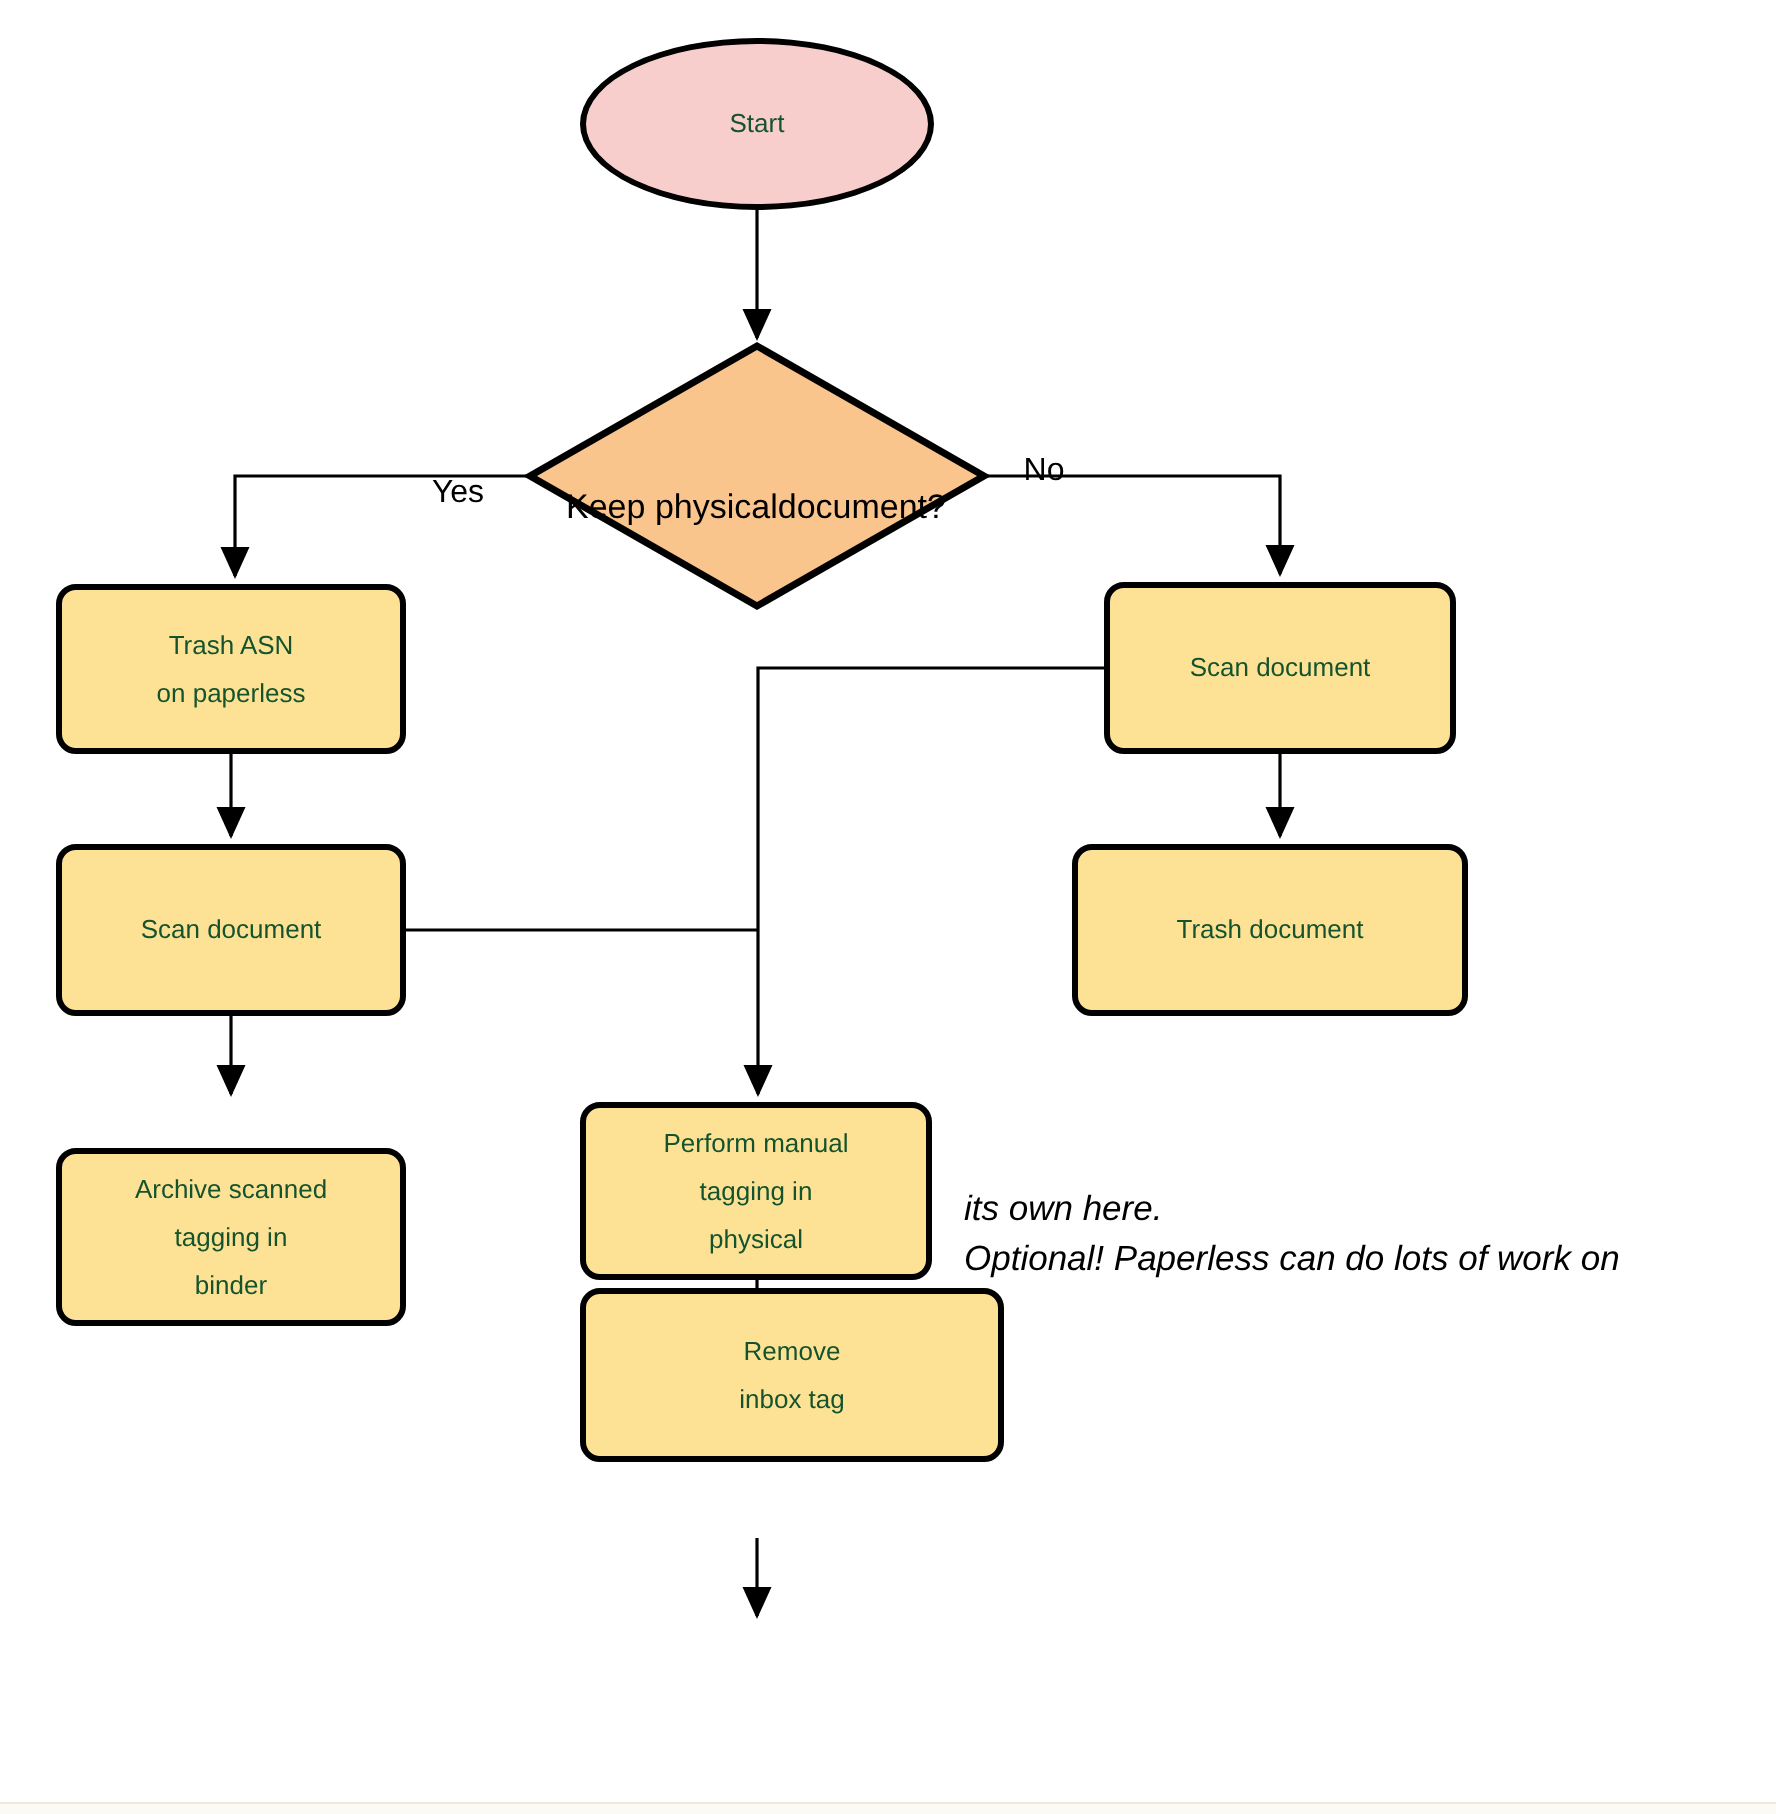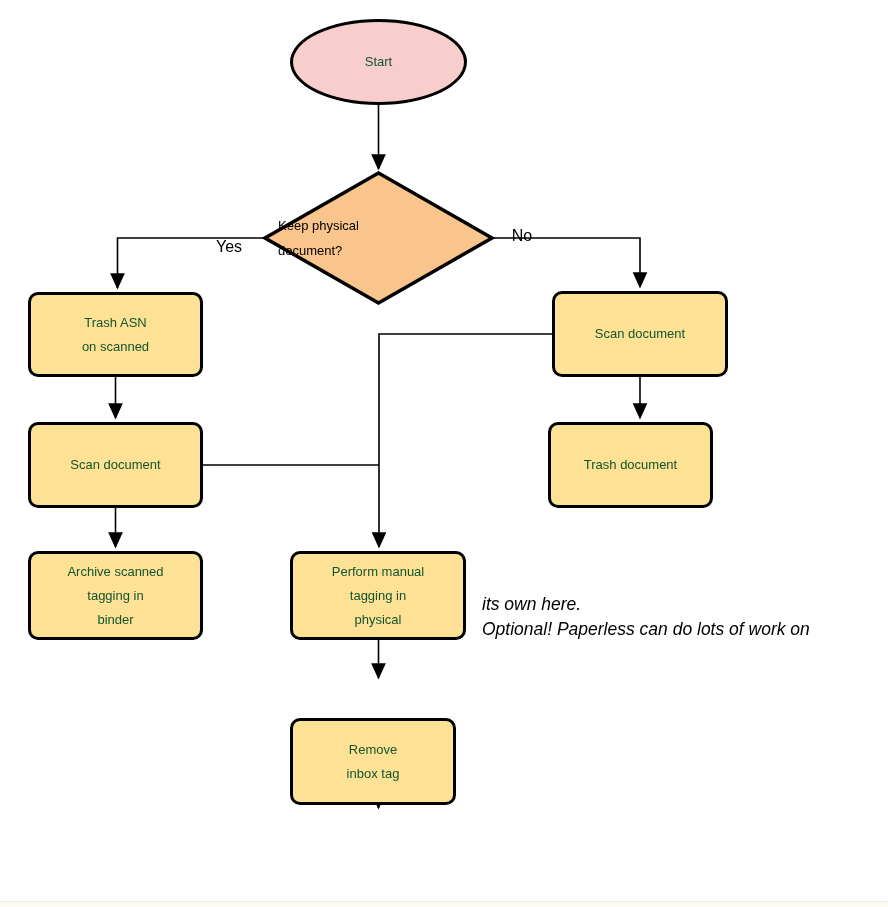--- a/index.html
+++ b/index.html
@@ -34,24 +34,24 @@
     border:3px solid var(--stroke);
     border-radius:10px;
   }
   .terminator{
     background:var(--terminator-fill);
     border:3.5px solid var(--stroke);
     border-radius:50%;
   }
   .decision-label{
     position:absolute;
-    display:flex;flex-direction:column;
-    align-items:flex-start;justify-content:center;
+    display:flex;flex-direction:row;
+    align-items:flex-end;justify-content:center;
     text-align:center;
-    font-size:13px;line-height:25px;
+    font-size:17px;line-height:25px;
   }
   .edge-label{
     position:absolute;
     font-size:16px;
     text-align:center;
   }
   .annotation{
     position:absolute;
     font-style:italic;
     font-size:17.5px;
@@ -103,52 +103,52 @@
 
   <div class="edge-label" style="left:205px;top:211px;width:48px;margin-top:27px;">
     <span>Yes</span>
   </div>
   <div class="edge-label" style="left:500px;top:227px;width:44px;">
     <span>No</span>
   </div>
 
   <div class="node process" style="left:28px;top:292px;width:175px;height:85px;">
     <span class="line">Trash ASN</span>
-    <span class="line">on scanned</span>
+    <span class="line">on paperless</span>
   </div>
 
   <div class="node process" style="left:28px;top:422px;width:175px;height:86px;">
     <span>Scan document</span>
   </div>
 
-  <div class="node process" style="left:28px;top:551px;width:175px;height:89px;">
+  <div class="node process" style="left:28px;top:574px;width:175px;height:89px;">
     <span class="line">Archive scanned</span>
     <span class="line">tagging in</span>
     <span class="line">binder</span>
   </div>
 
   <div class="node process" style="left:552px;top:291px;width:176px;height:86px;">
     <span>Scan document</span>
   </div>
 
-  <div class="node process" style="left:548px;top:422px;width:165px;height:86px;text-align:center;">
+  <div class="node process" style="left:536px;top:422px;width:198px;height:86px;text-align:center;">
     <span>Trash document</span>
   </div>
 
   <div class="node process" style="left:290px;top:551px;width:176px;height:89px;">
     <span class="line">Perform manual</span>
     <span class="line">tagging in</span>
     <span class="line">physical</span>
   </div>
 
   <div class="annotation" style="left:482px;top:592px;">
     <span class="line">its own here.</span>
     <span class="line">Optional! Paperless can do lots of work on</span>
   </div>
 
-  <div class="node process" style="left:290px;top:718px;width:166px;height:87px;">
+  <div class="node process" style="left:290px;top:644px;width:212px;height:87px;">
     <span class="line">Remove</span>
     <span class="line">inbox tag</span>
   </div>
 
 
   <div id="bottom-rule"></div>
 </div>
 
 </body></html>

